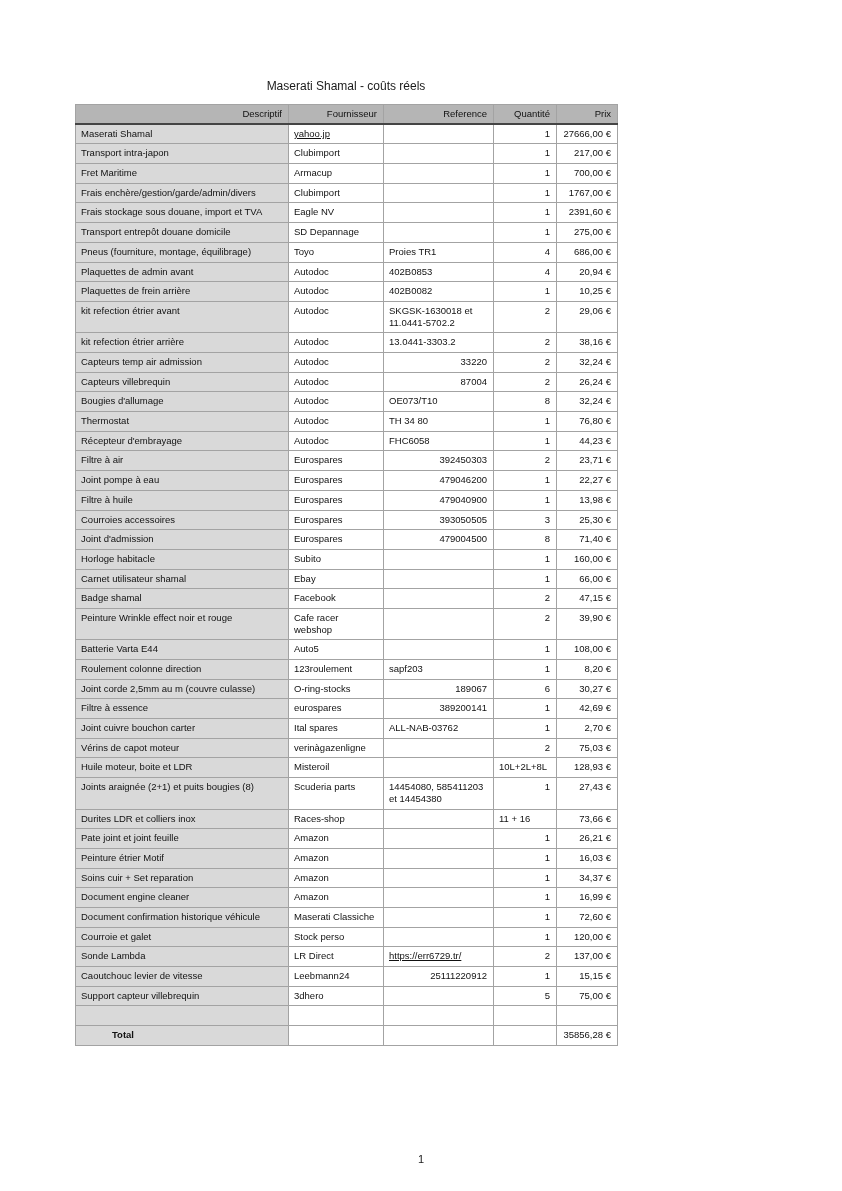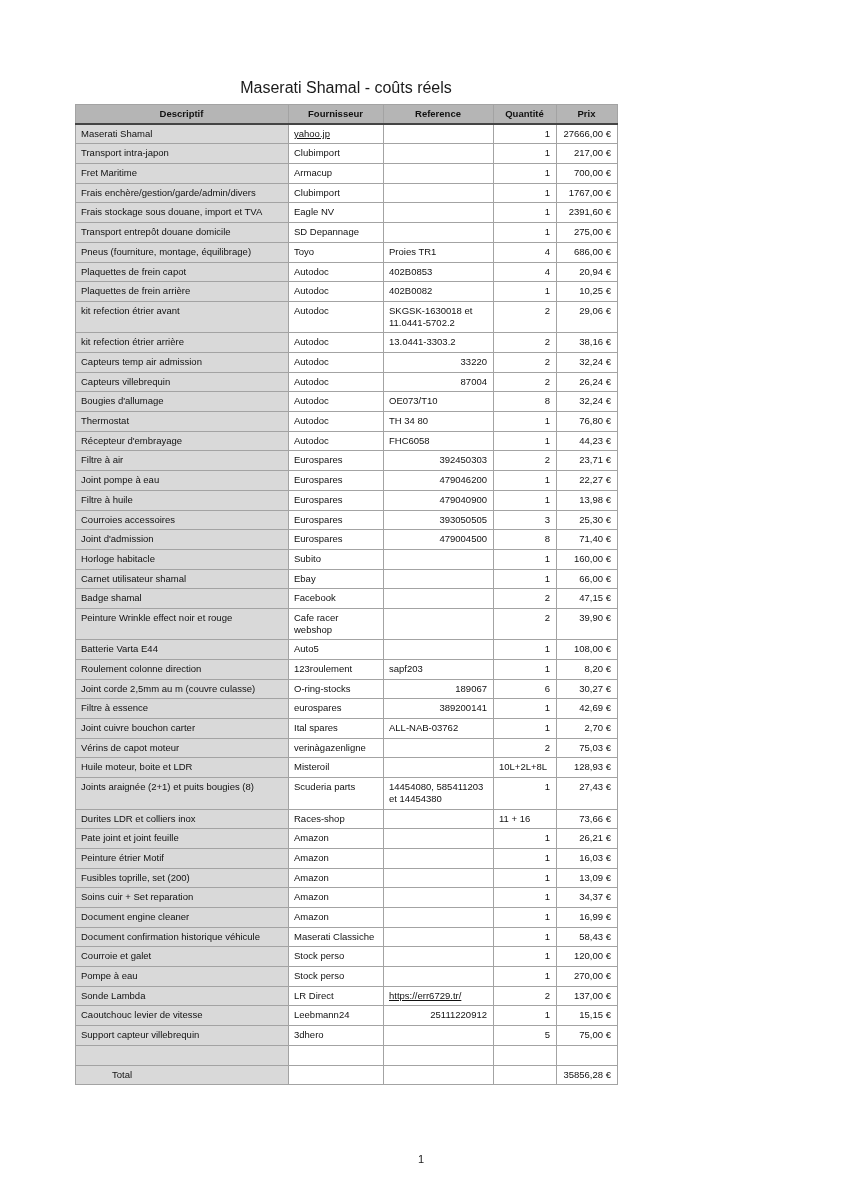--- a/index.html
+++ b/index.html
@@ -7,55 +7,55 @@
   body {
     width: 842px; height: 1191px;
     position: relative;
     font-family: "Liberation Sans", sans-serif;
     color: var(--text, #111);
   }
   .doc-title {
     position: absolute;
     left: 75px; top: 79px; width: 542px;
     text-align: center;
-    font-size: 16px;
+    font-size: 12px;
     color: #1a1a1a;
   }
   table.costs {
     position: absolute;
     left: 75px; top: 104px;
     width: 542px;
     border-collapse: collapse;
     table-layout: fixed;
     font-size: 9.5px;
   }
   table.costs th, table.costs td {
     border: 1px solid var(--grid, #a3a3a3);
     padding: 3px 6px 3px 5px;
     line-height: 12.2px;
     vertical-align: top;
     overflow: hidden;
     word-wrap: break-word;
   }
   table.costs thead th {
     background: var(--header-bg, #b5b5b5);
-    font-weight: bold;
-    text-align: center;
+    font-weight: normal;
+    text-align: right;
     border-bottom: 2px solid var(--header-rule, #444);
   }
   table.costs td.c-desc {
     background: var(--label-bg, #d9d9d9);
     font-weight: normal;
   }
   table.costs tr { height: 19.7px; }
   .al-r { text-align: right; }
   .al-l { text-align: left; }
   .link { text-decoration: underline; cursor: pointer; }
   tr.total-row td { font-weight: normal; }
-  tr.total-row td.c-desc { font-weight: normal; padding-left: 36px; }
+  tr.total-row td.c-desc { font-weight: bold; padding-left: 36px; }
   .page-number {
     position: absolute;
     left: 0; top: 1153px; width: 842px;
     text-align: center;
     font-size: 11px;
     color: #1a1a1a;
   }
 </style>
 </head>
 <body>
@@ -123,21 +123,21 @@
         <td class="c-prix al-r">275,00 €</td>
       </tr>
       <tr>
         <td class="c-desc al-l">Pneus (fourniture, montage, équilibrage)</td>
         <td class="c-four al-l">Toyo</td>
         <td class="c-ref al-l">Proies TR1</td>
         <td class="c-qty al-r">4</td>
         <td class="c-prix al-r">686,00 €</td>
       </tr>
       <tr>
-        <td class="c-desc al-l">Plaquettes de frein capot</td>
+        <td class="c-desc al-l">Plaquettes de admin avant</td>
         <td class="c-four al-l">Autodoc</td>
         <td class="c-ref al-l">402B0853</td>
         <td class="c-qty al-r">4</td>
         <td class="c-prix al-r">20,94 €</td>
       </tr>
       <tr>
         <td class="c-desc al-l">Plaquettes de frein arrière</td>
         <td class="c-four al-l">Autodoc</td>
         <td class="c-ref al-l">402B0082</td>
         <td class="c-qty al-r">1</td>
@@ -326,60 +326,46 @@
         <td class="c-prix al-r">26,21 €</td>
       </tr>
       <tr>
         <td class="c-desc al-l">Peinture étrier Motif</td>
         <td class="c-four al-l">Amazon</td>
         <td class="c-ref al-l"></td>
         <td class="c-qty al-r">1</td>
         <td class="c-prix al-r">16,03 €</td>
       </tr>
       <tr>
-        <td class="c-desc al-l">Fusibles toprille, set (200)</td>
-        <td class="c-four al-l">Amazon</td>
-        <td class="c-ref al-l"></td>
-        <td class="c-qty al-r">1</td>
-        <td class="c-prix al-r">13,09 €</td>
-      </tr>
-      <tr>
         <td class="c-desc al-l">Soins cuir + Set reparation</td>
         <td class="c-four al-l">Amazon</td>
         <td class="c-ref al-l"></td>
         <td class="c-qty al-r">1</td>
         <td class="c-prix al-r">34,37 €</td>
       </tr>
       <tr>
         <td class="c-desc al-l">Document engine cleaner</td>
         <td class="c-four al-l">Amazon</td>
         <td class="c-ref al-l"></td>
         <td class="c-qty al-r">1</td>
         <td class="c-prix al-r">16,99 €</td>
       </tr>
       <tr>
         <td class="c-desc al-l">Document confirmation historique véhicule</td>
         <td class="c-four al-l">Maserati Classiche</td>
         <td class="c-ref al-l"></td>
         <td class="c-qty al-r">1</td>
-        <td class="c-prix al-r">58,43 €</td>
+        <td class="c-prix al-r">72,60 €</td>
       </tr>
       <tr>
         <td class="c-desc al-l">Courroie et galet</td>
         <td class="c-four al-l">Stock perso</td>
         <td class="c-ref al-l"></td>
         <td class="c-qty al-r">1</td>
         <td class="c-prix al-r">120,00 €</td>
-      </tr>
-      <tr>
-        <td class="c-desc al-l">Pompe à eau</td>
-        <td class="c-four al-l">Stock perso</td>
-        <td class="c-ref al-l"></td>
-        <td class="c-qty al-r">1</td>
-        <td class="c-prix al-r">270,00 €</td>
       </tr>
       <tr>
         <td class="c-desc al-l">Sonde Lambda</td>
         <td class="c-four al-l">LR Direct</td>
         <td class="c-ref al-l"><span class="link">https://err6729.tr/</span></td>
         <td class="c-qty al-r">2</td>
         <td class="c-prix al-r">137,00 €</td>
       </tr>
       <tr>
         <td class="c-desc al-l">Caoutchouc levier de vitesse</td>

